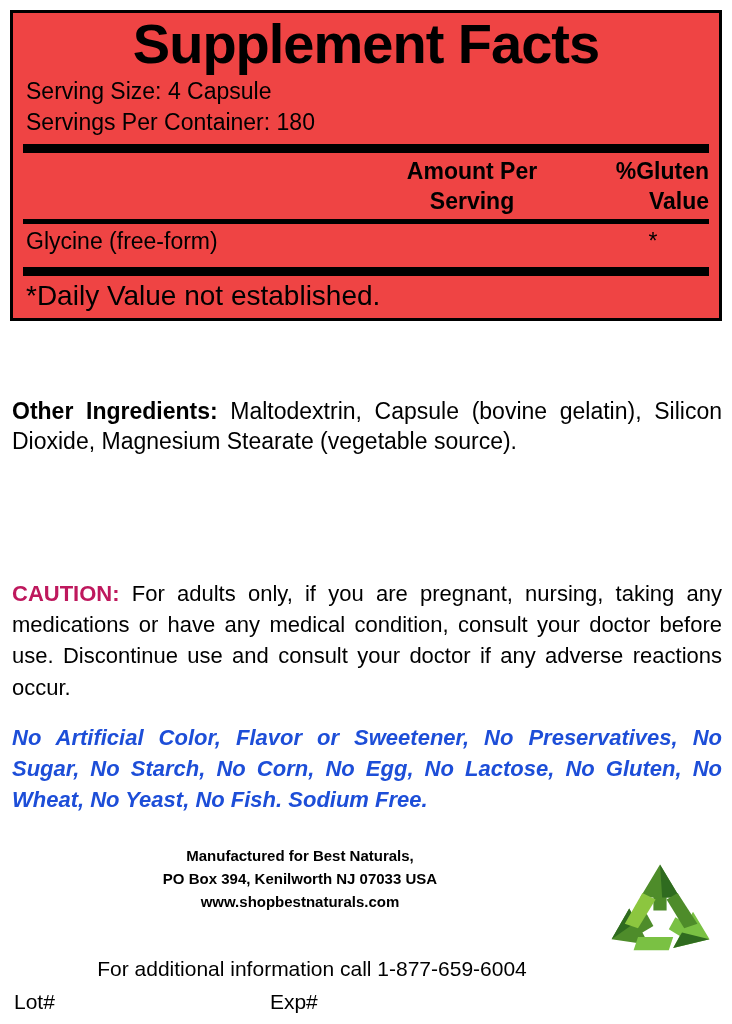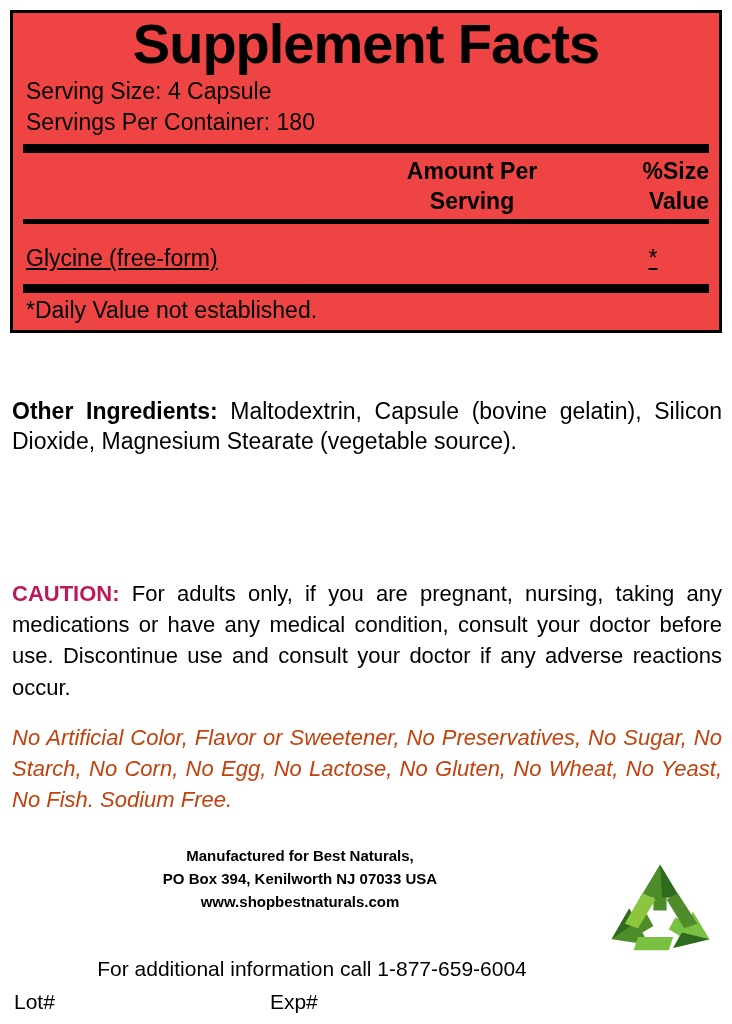--- a/index.html
+++ b/index.html
@@ -69,40 +69,39 @@
   .sf-headrow .dv {
     width: 112px;
     text-align: right;
     font-size: 23px;
     font-weight: bold;
     line-height: 1.3;
   }
   .sf-datarow {
     display: flex;
     align-items: center;
-    padding: 21px 0 6px 0;
-    text-decoration: underline;
+    padding: 4px 0 6px 0;
   }
   .sf-datarow .name {
     flex: 1 1 auto;
     font-size: 23px;
     margin-left: 3px;
   }
   .sf-datarow .amount {
     width: 250px;
     text-align: center;
     font-size: 23px;
   }
   .sf-datarow .dv {
     width: 112px;
     text-align: center;
     font-size: 23px;
   }
   .sf-footnote {
-    font-size: 23px;
+    font-size: 28px;
     margin: 4px 0 2px 3px;
   }
 
   
   .other-ing {
     position: absolute;
     left: 12px;
     top: 396px;
     width: 710px;
     font-size: 23px;
@@ -126,23 +125,23 @@
     font-weight: bold;
   }
 
   
   .claims {
     position: absolute;
     left: 12px;
     top: 722px;
     width: 710px;
     font-size: 22px;
-    font-weight: normal;
+    font-weight: bold;
     font-style: italic;
-    color: #c2410c;
+    color: #1d4ed8;
     line-height: 1.42;
     text-align: justify;
   }
 
   
   .manu {
     position: absolute;
     left: 0;
     top: 845px;
     width: 600px;
@@ -194,21 +193,21 @@
 
     <div class="rule-thick"></div>
 
     <div class="sf-headrow">
       <div class="spacer"></div>
       <div class="amount">
         <span>Amount Per</span><br>
         <span>Serving</span>
       </div>
       <div class="dv">
-        <span>%Size</span><br>
+        <span>%Gluten</span><br>
         <span>Value</span>
       </div>
     </div>
 
     <div class="rule-med"></div>
 
     <div class="sf-datarow">
       <div class="name">Glycine (free-form)</div>
       <div class="dv">*</div>
     </div>

